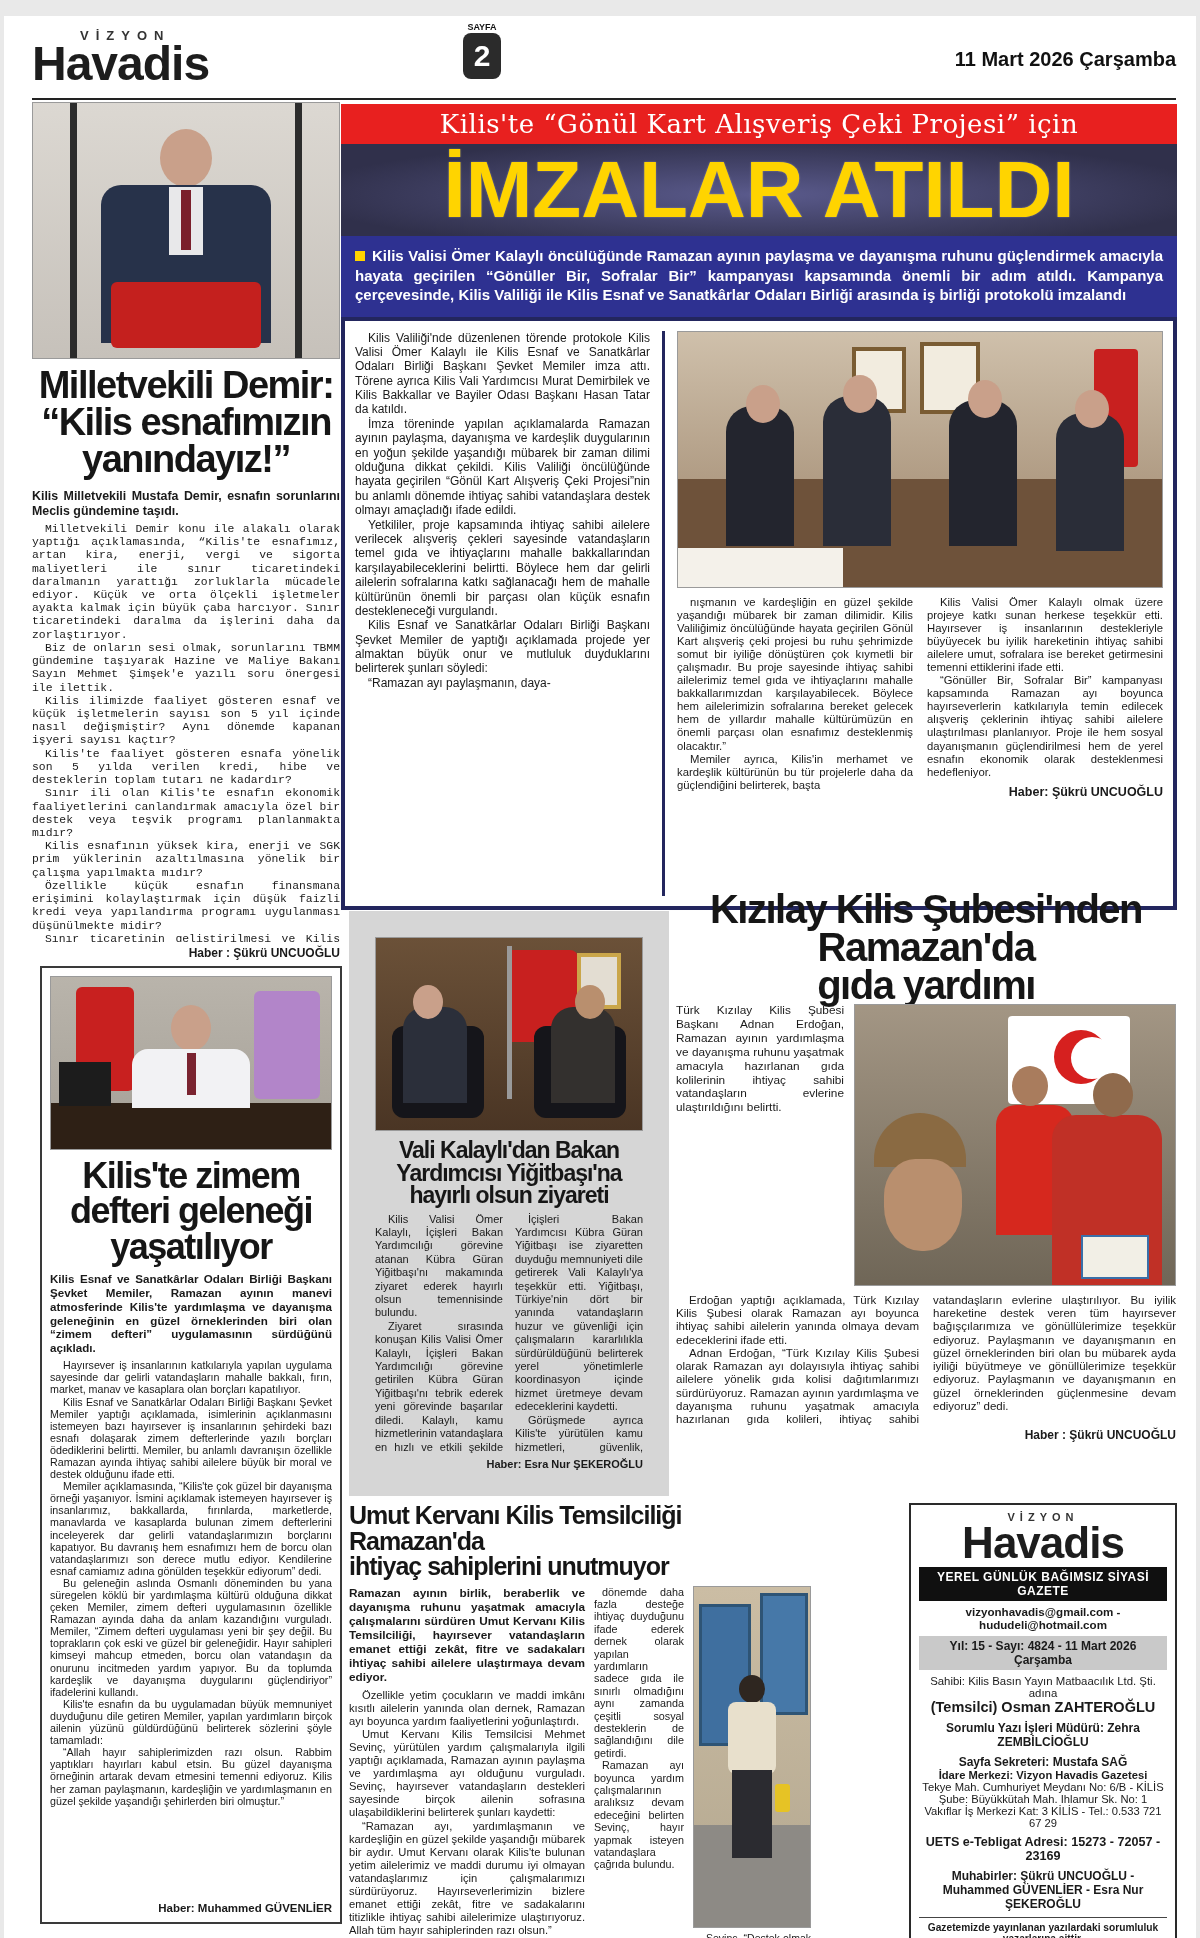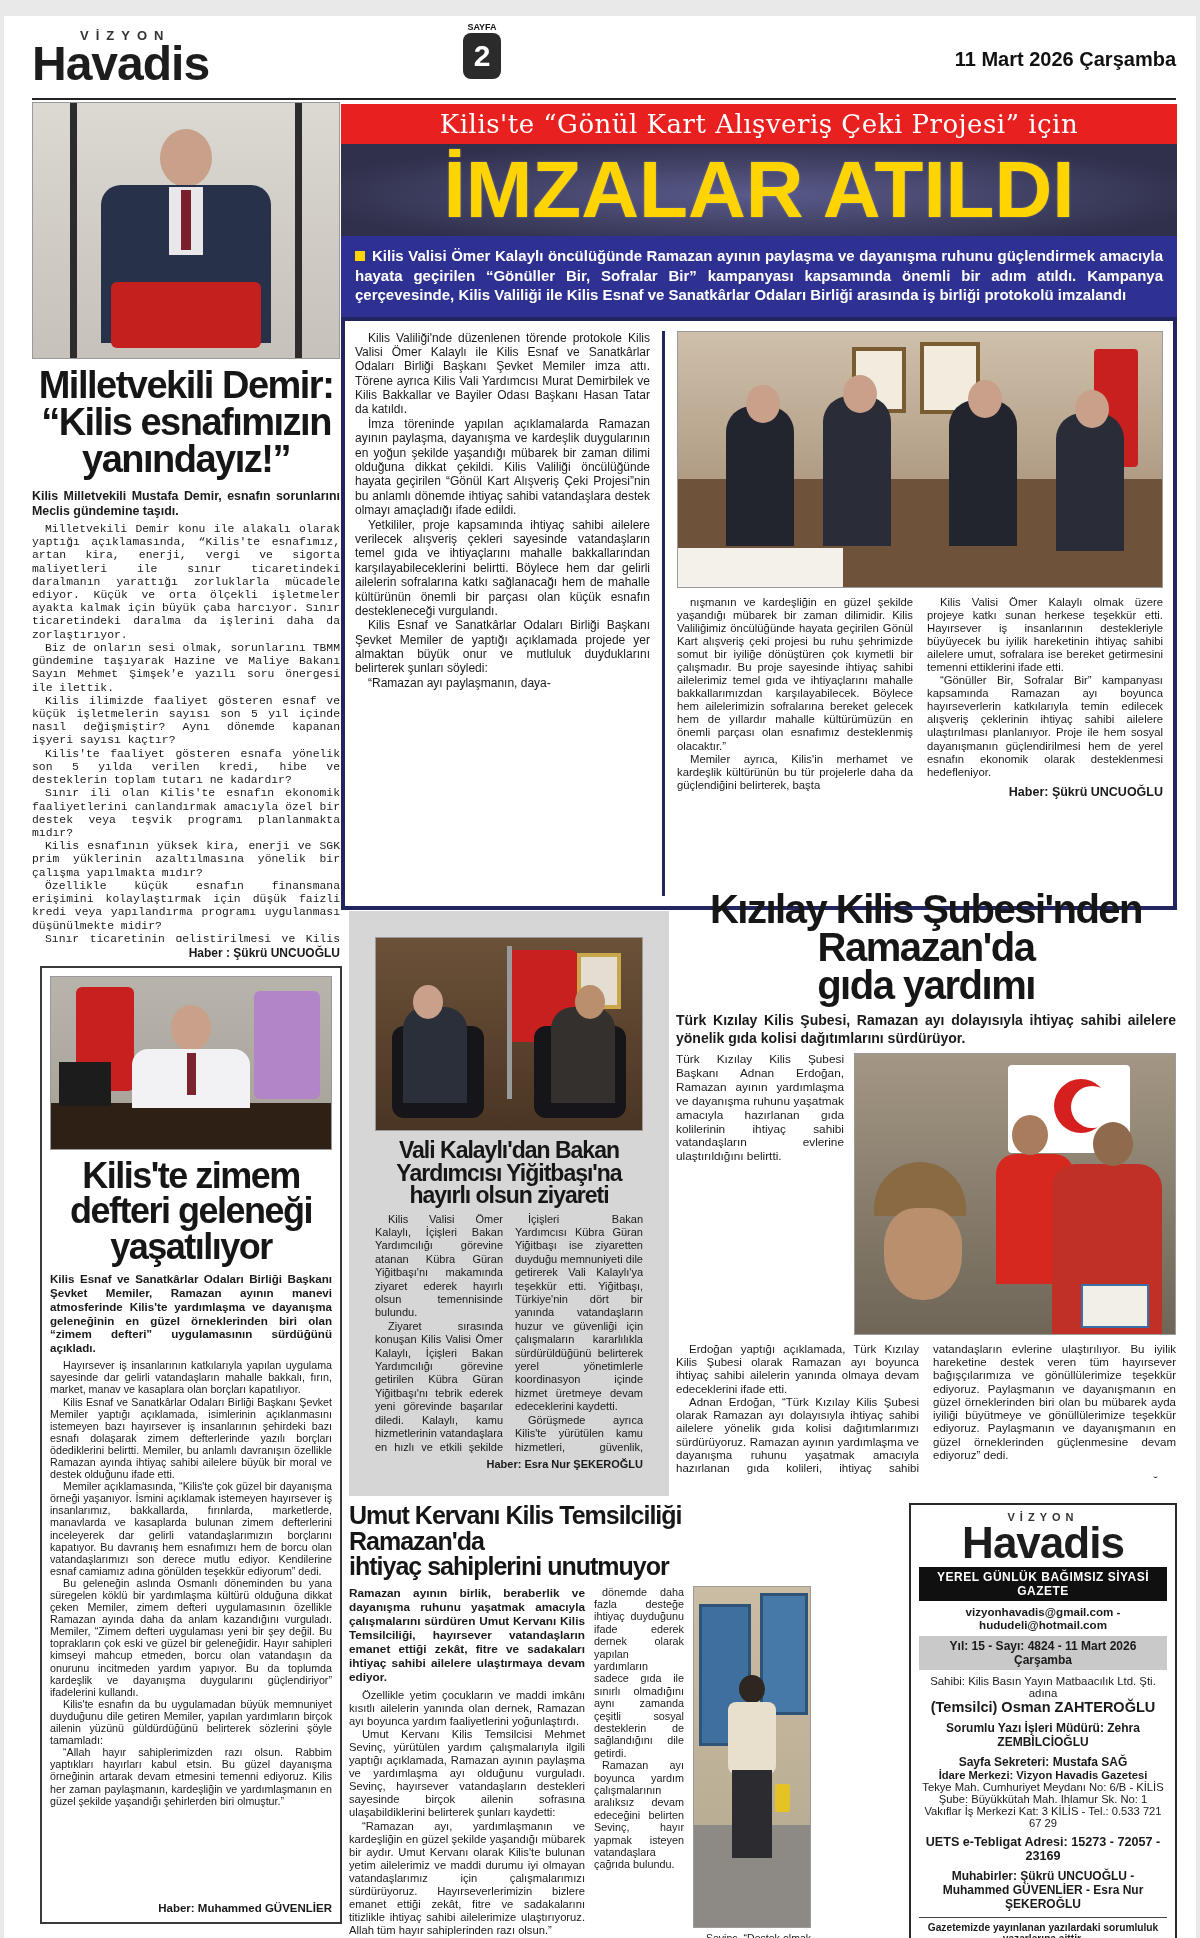--- a/index.html
+++ b/index.html
@@ -233,21 +233,20 @@
       </div>
     <div class="byline">Haber: Esra Nur ŞEKEROĞLU</div>
   </section>
 
   <section class="abs kizilay">
     <h2 class="hl kiz-hl">
       <div>Kızılay Kilis Şubesi'nden</div>
       <div>Ramazan'da</div>
       <div>gıda yardımı</div>
     </h2>
-    <p class="kiz-lead just">Türk Kızılay Kilis Şubesi, Ramazan ayı dolayısıyla ihtiyaç sahibi ailelere yönelik gıda kolisi dağıtımlarını sürdürüyor.</p>
     <div class="kiz-row">
       <div class="kiz-side just">Türk Kızılay Kilis Şubesi Başkanı Adnan Erdoğan, Ramazan ayının yardımlaşma ve dayanışma ruhunu yaşatmak amacıyla hazırlanan gıda kolilerinin ihtiyaç sahibi vatandaşların evlerine ulaştırıldığını belirtti.</div>
       <div class="ph ph-kizilay">
         <div style="right:14%;top:4%;width:122px;height:88px;background:#fff;border-radius:4px;"></div>
         <div style="right:21%;top:9%;width:54px;height:54px;border-radius:50%;background:#d6201f;"></div>
         <div style="right:19.5%;top:11.5%;width:42px;height:42px;border-radius:50%;background:#fff;"></div>
         <div style="left:44%;bottom:18%;width:78px;height:130px;background:#d6281e;border-radius:20px 20px 0 0;"></div>
         <div style="right:4%;bottom:0;width:110px;height:170px;background:#c03026;border-radius:24px 24px 0 0;"></div>
         <div style="left:49%;bottom:64%;width:36px;height:40px;border-radius:50%;background:#a97c5d;"></div>
         <div style="right:13%;bottom:60%;width:40px;height:44px;border-radius:50%;background:#8f6a4c;"></div>

